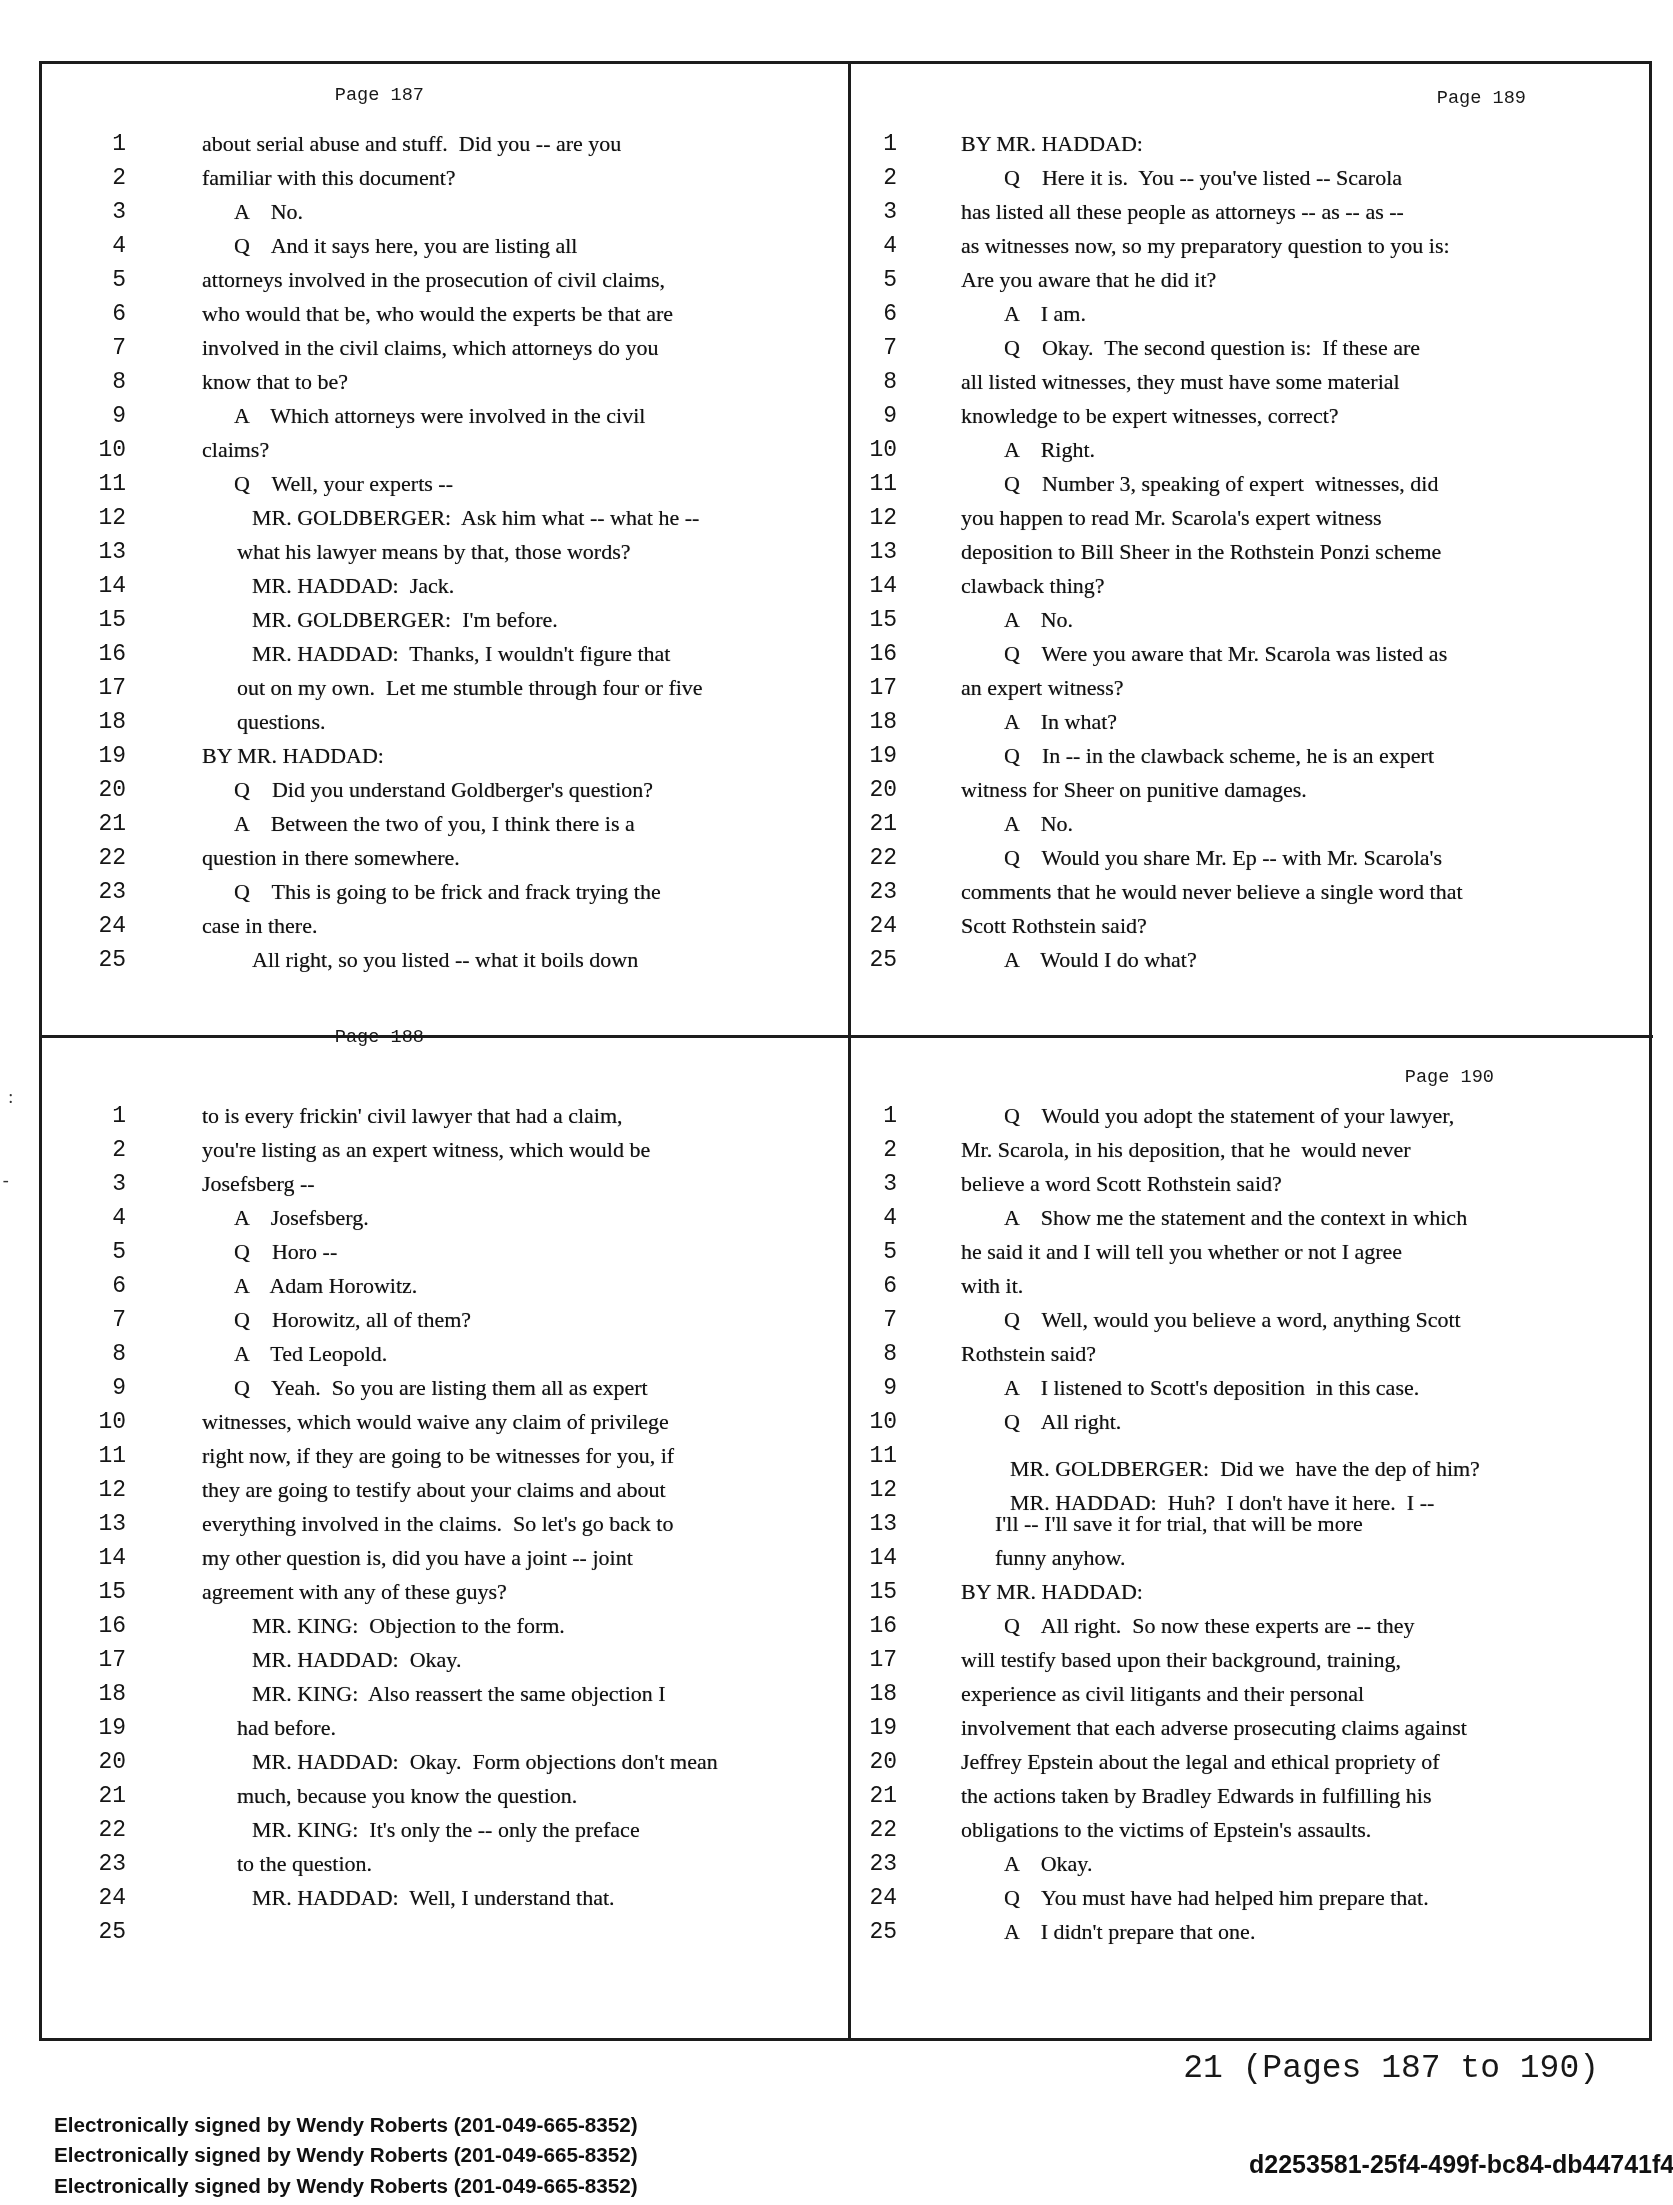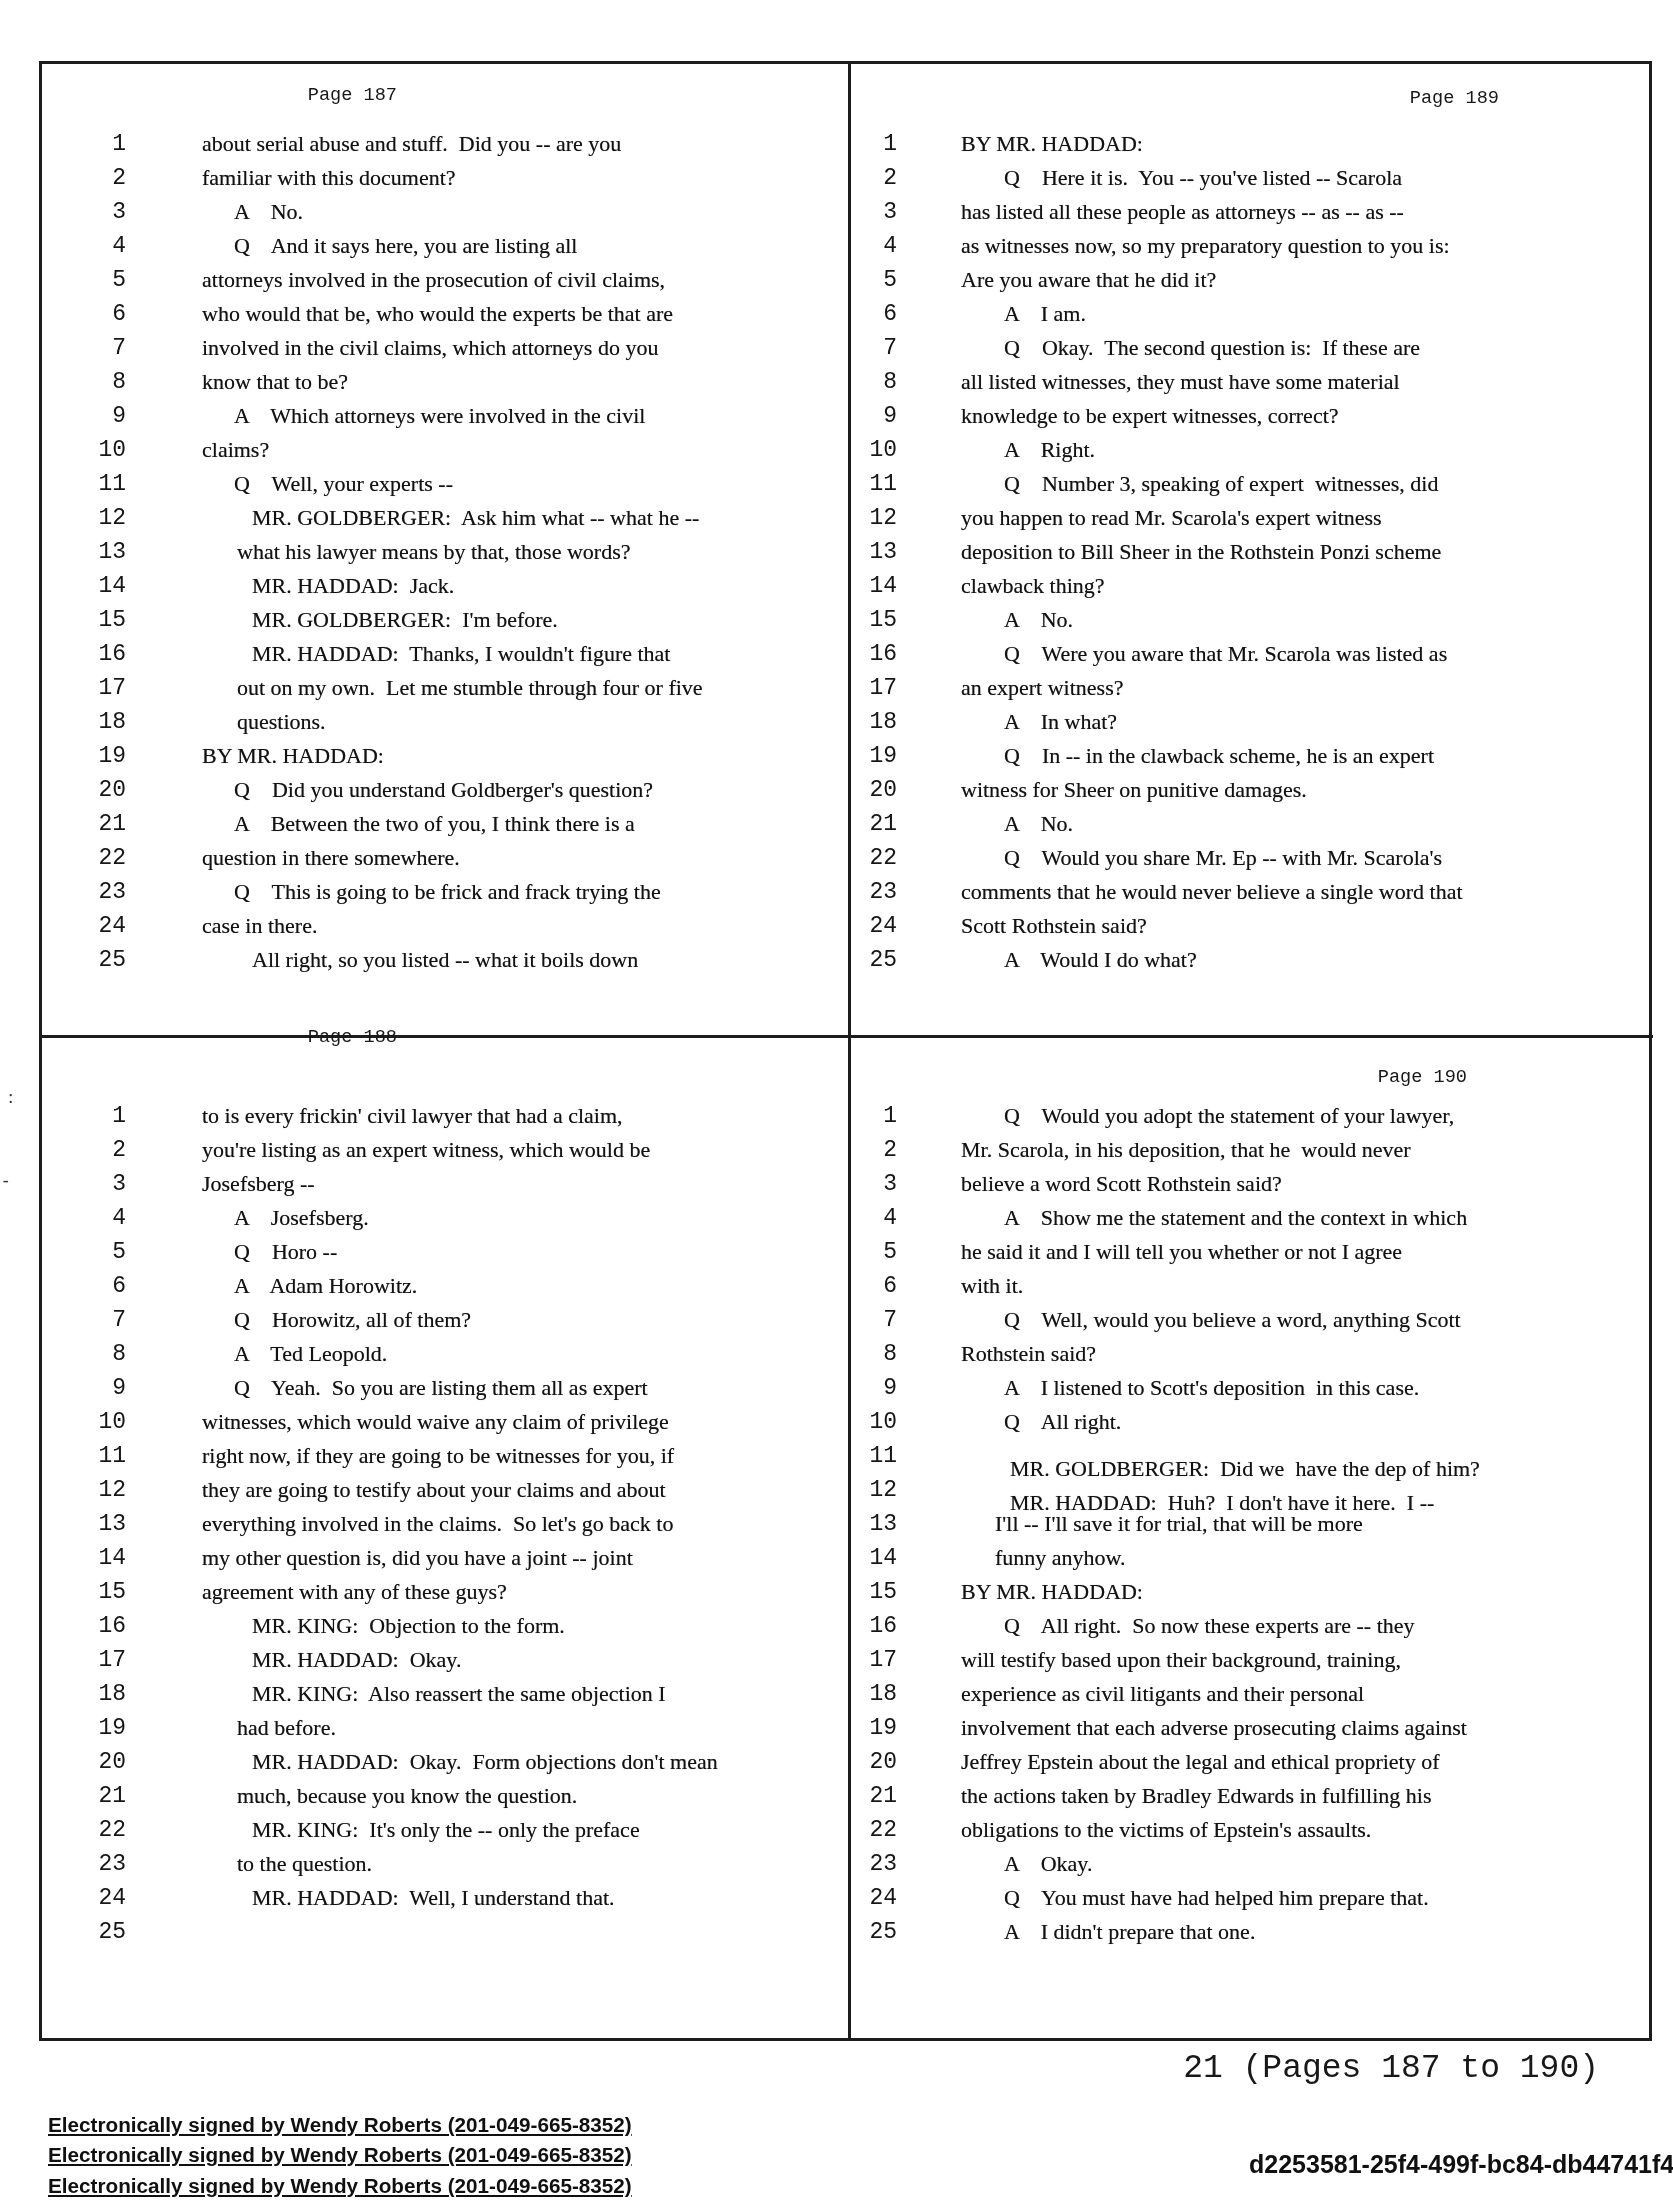--- a/index.html
+++ b/index.html
@@ -22,21 +22,21 @@
     width:3.4px;height:1976px;background:#1c1c1c;
   }
   .divider-h{
     position:absolute;left:39px;top:1035px;
     width:1614px;height:3.4px;background:#1c1c1c;
   }
   .page-hdr{
     position:absolute;
     font-family:"Liberation Mono", monospace;
     font-size:18.6px;color:#181818;
-    text-align:right;white-space:pre;
+    text-align:right;white-space:pre;padding-left:27px;
   }
   #hdr-187{left:42px;width:355px;top:85px;}
   #hdr-189{left:928px;width:571px;top:88px;}
   #hdr-188{left:42px;width:355px;top:1027px;}
   #hdr-190{left:896px;width:571px;top:1067px;}
   .page{position:absolute;}
   #pg-187{left:42px;top:127px;width:801px;}
   #pg-188{left:42px;top:1099px;width:801px;}
   #pg-189{left:852px;top:127px;width:797px;}
   #pg-190{left:852px;top:1099px;width:797px;}
@@ -62,25 +62,24 @@
   .pright .txt.m{margin-left:64px;}
   .pright .txt.q{margin-left:107px;}
   .pright .txt.s{margin-left:113px;margin-top:13px;}
   .pright .txt.c{margin-left:98px;}
   .footer-pages{
     position:absolute;left:965px;top:2050px;width:634px;
     font-family:"Liberation Mono", monospace;
     font-size:33px;color:#181818;text-align:right;white-space:pre;
   }
   .sig{
-    position:absolute;left:48px;
+    position:absolute;left:54px;
     font-family:"Liberation Sans", sans-serif;
     font-weight:bold;font-size:20.7px;color:#101010;
     white-space:pre;
-    text-decoration:underline;
   }
   #sig-0{top:2113px;}
   #sig-1{top:2143px;}
   #sig-2{top:2174px;}
   .doc-id{
     position:absolute;left:1249px;top:2150px;
     font-family:"Liberation Sans", sans-serif;
     font-weight:bold;font-size:25px;color:#101010;
     white-space:pre;
   }

